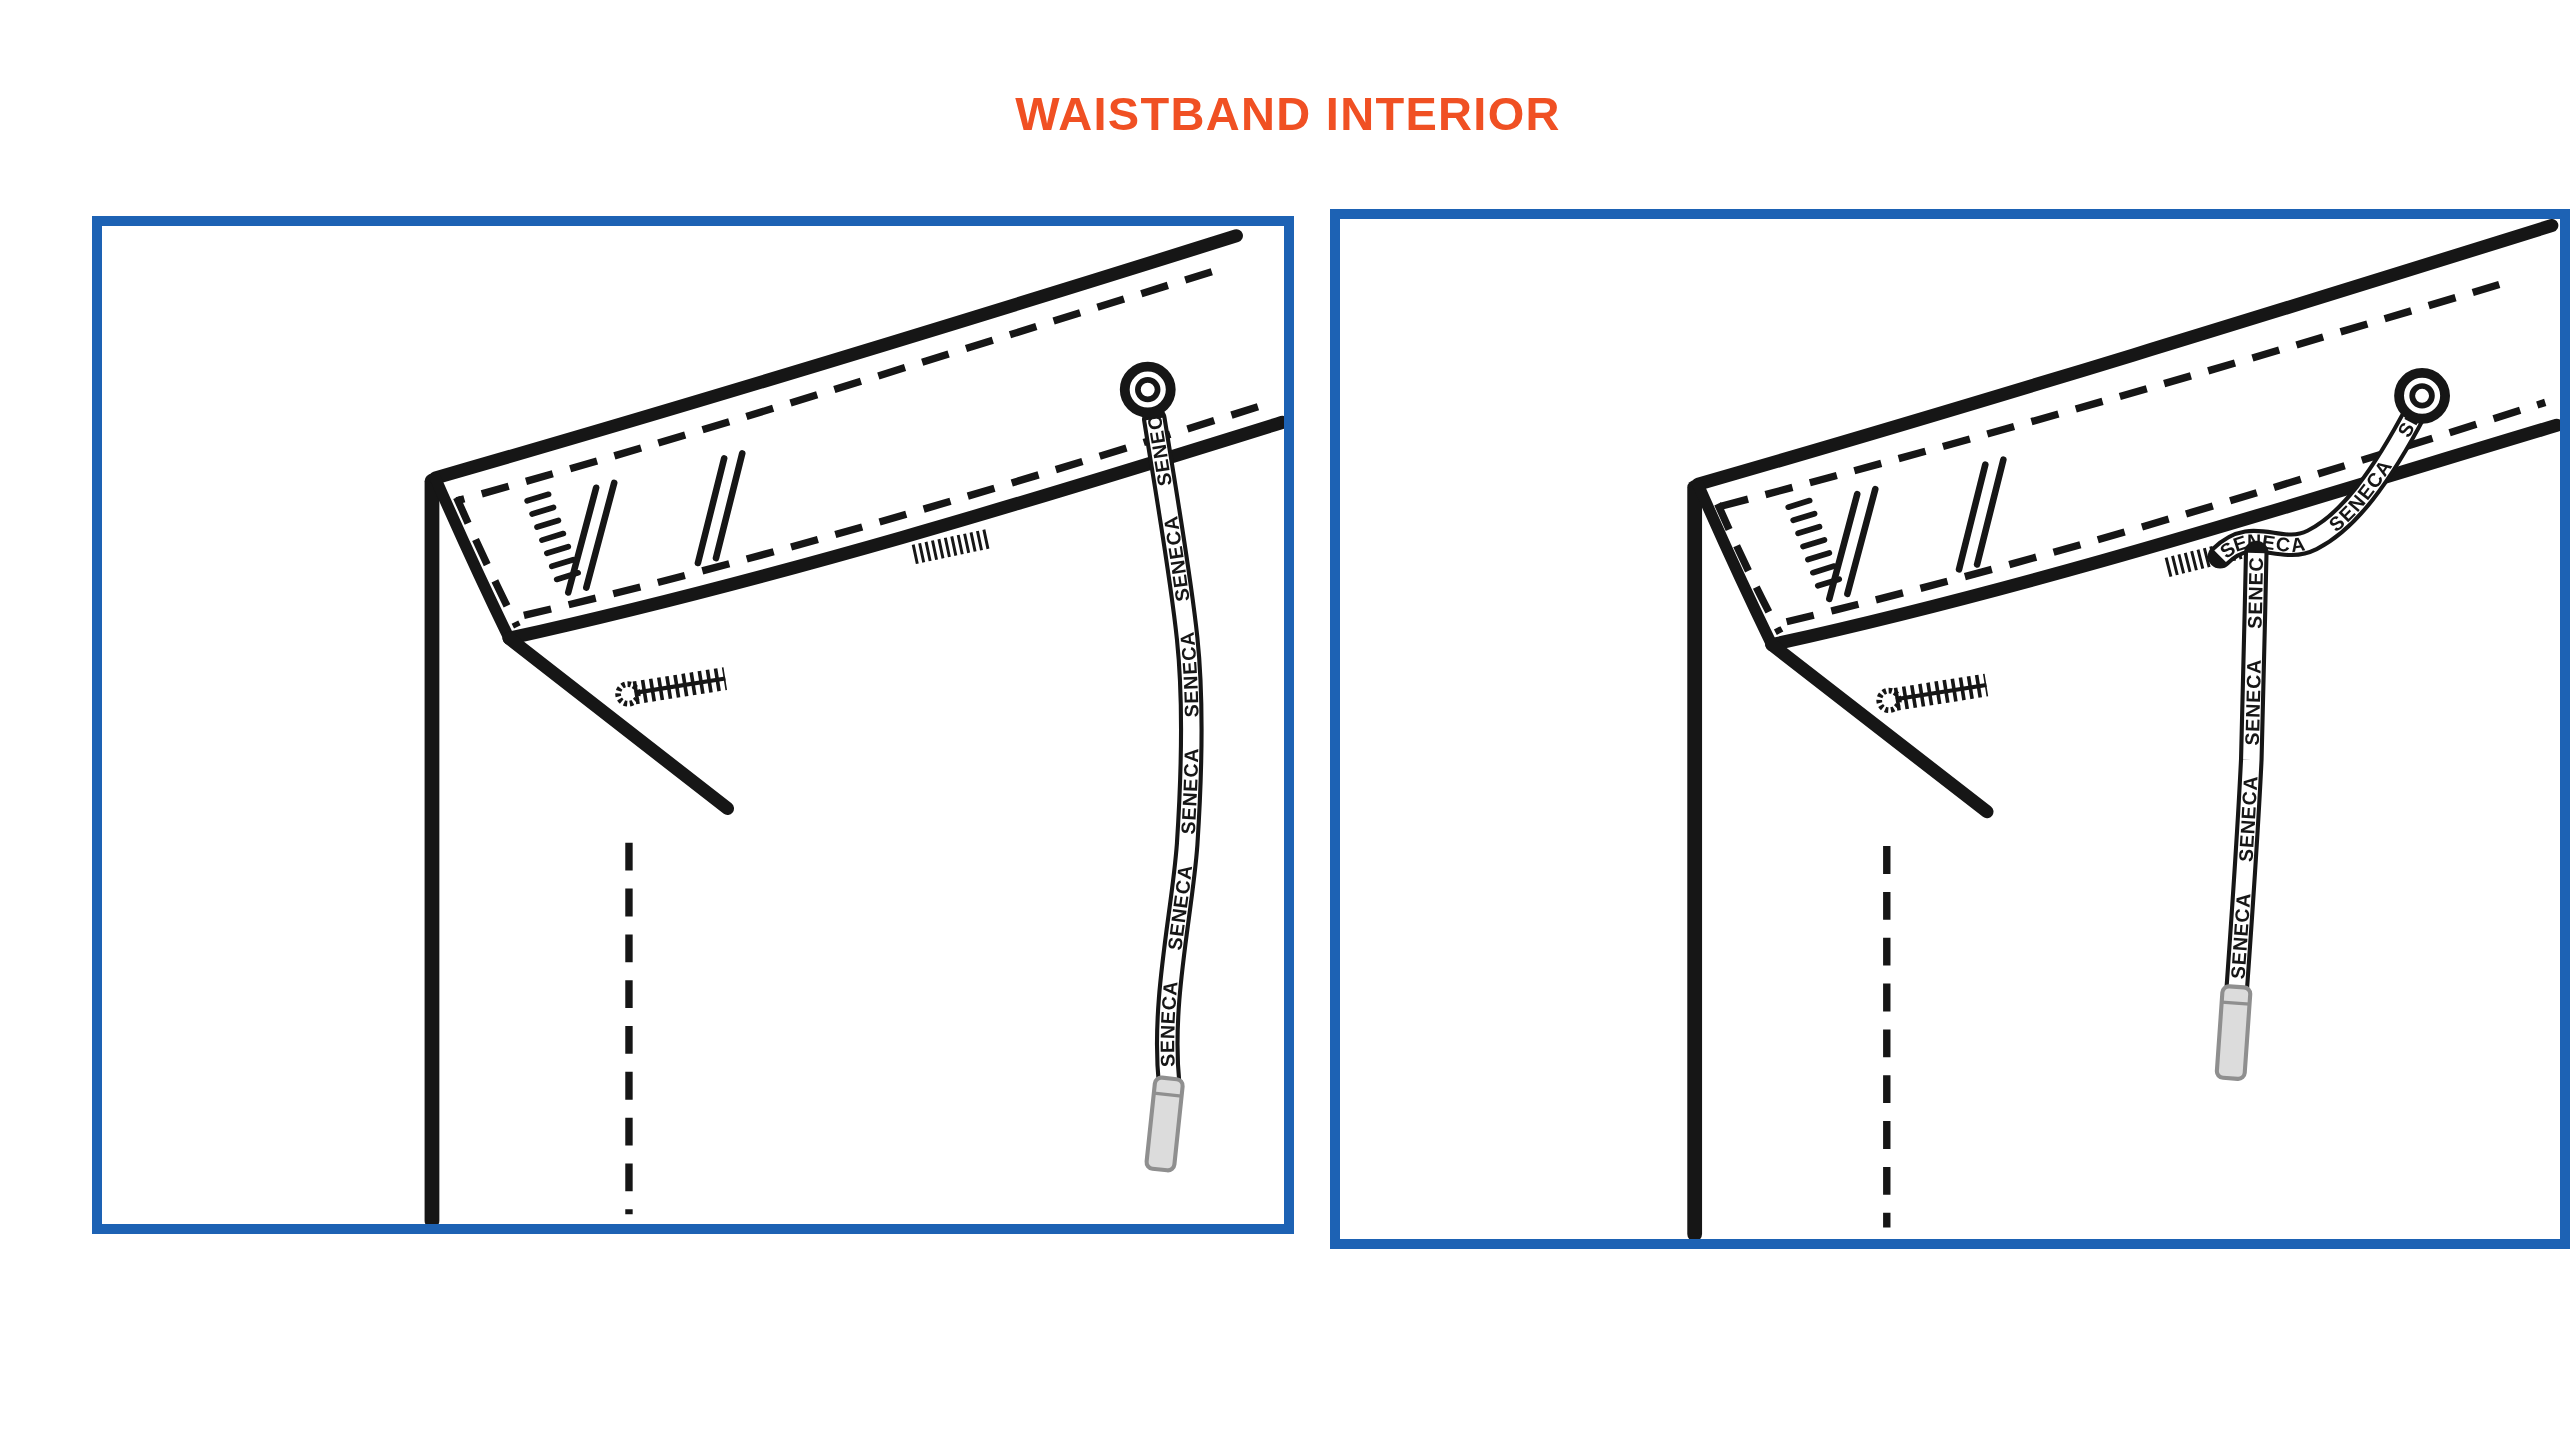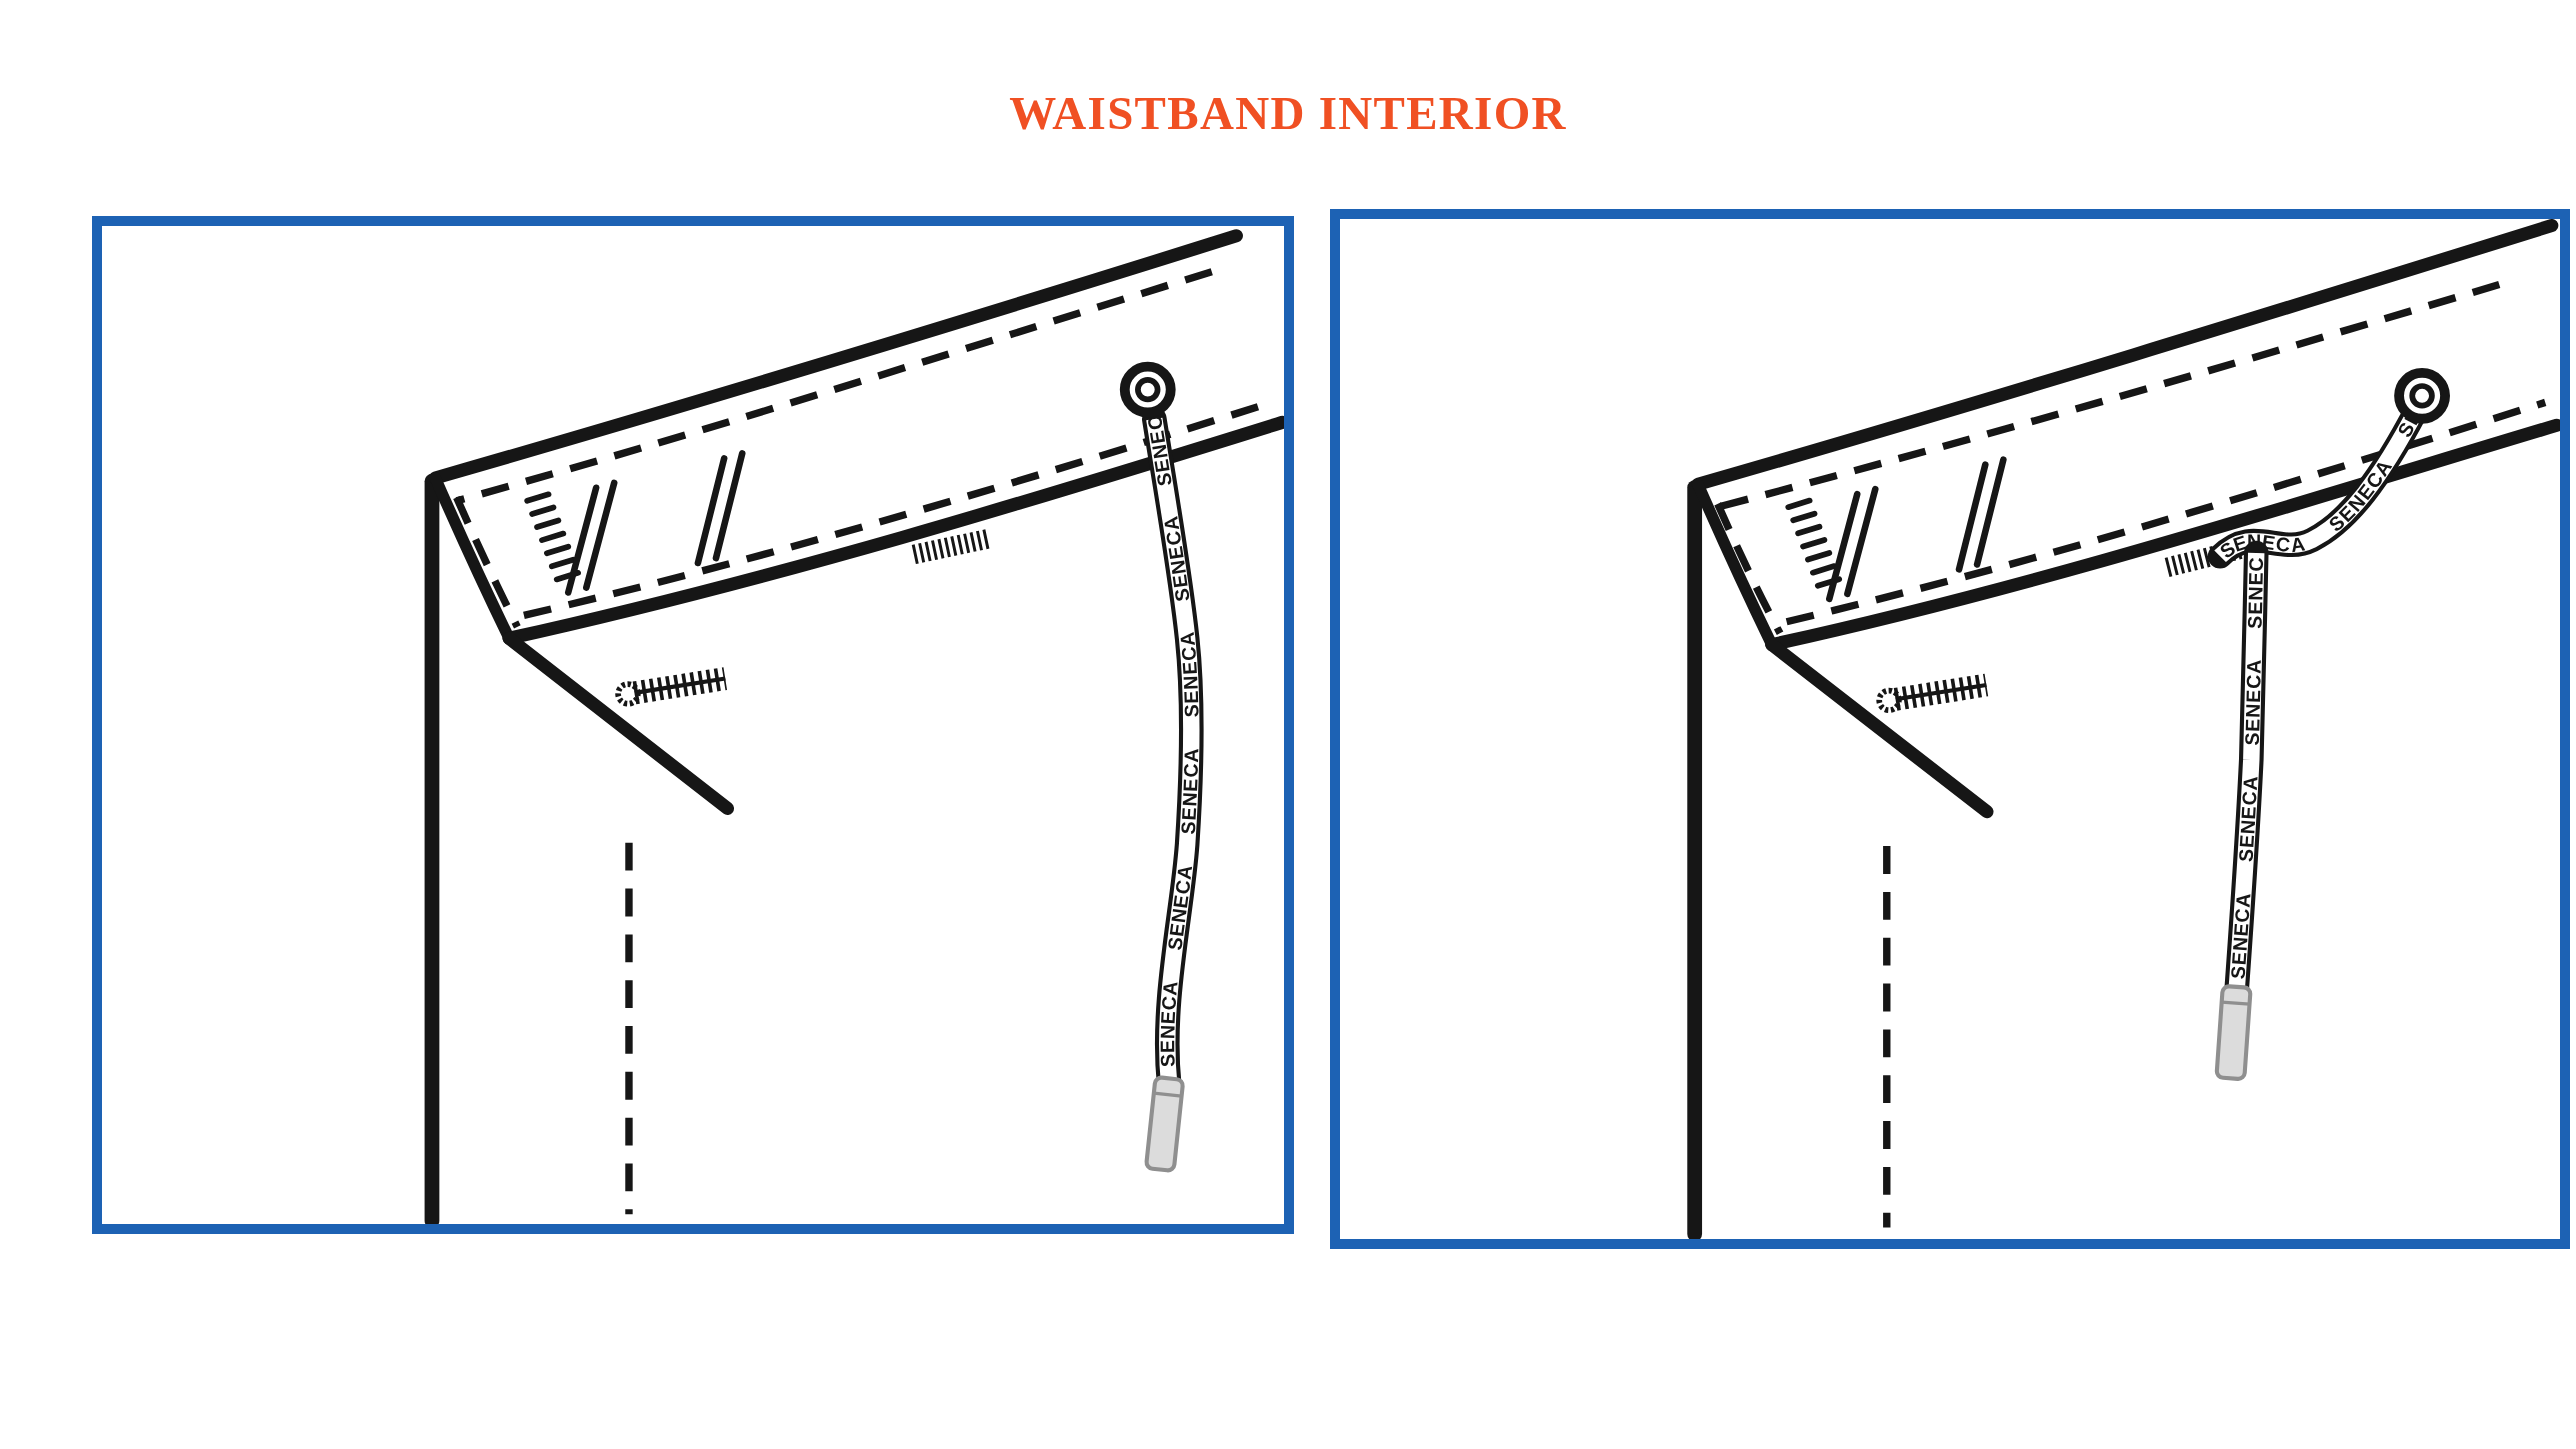--- a/index.html
+++ b/index.html
@@ -11,21 +11,20 @@
     overflow: hidden;
   }
   .page-title {
     position: absolute;
     top: 86px; left: 0; width: 100%;
     text-align: center;
     font-size: 47px;
     font-weight: 600;
     letter-spacing: 1.3px;
     color: var(--c-title, #F05023);
-    font-family: Liberation Serif, serif;
   }
   .panel {
     position: absolute;
     border: 10.7px solid var(--c-border, #1D62B4);
     background: #ffffff;
     box-sizing: border-box;
   }
   #panel-left  { left: 92px;  top: 216px; width: 1202px; height: 1018px; }
   #panel-right { left: 1330px; top: 209px; width: 1240px; height: 1040px; }
   .panel svg {

